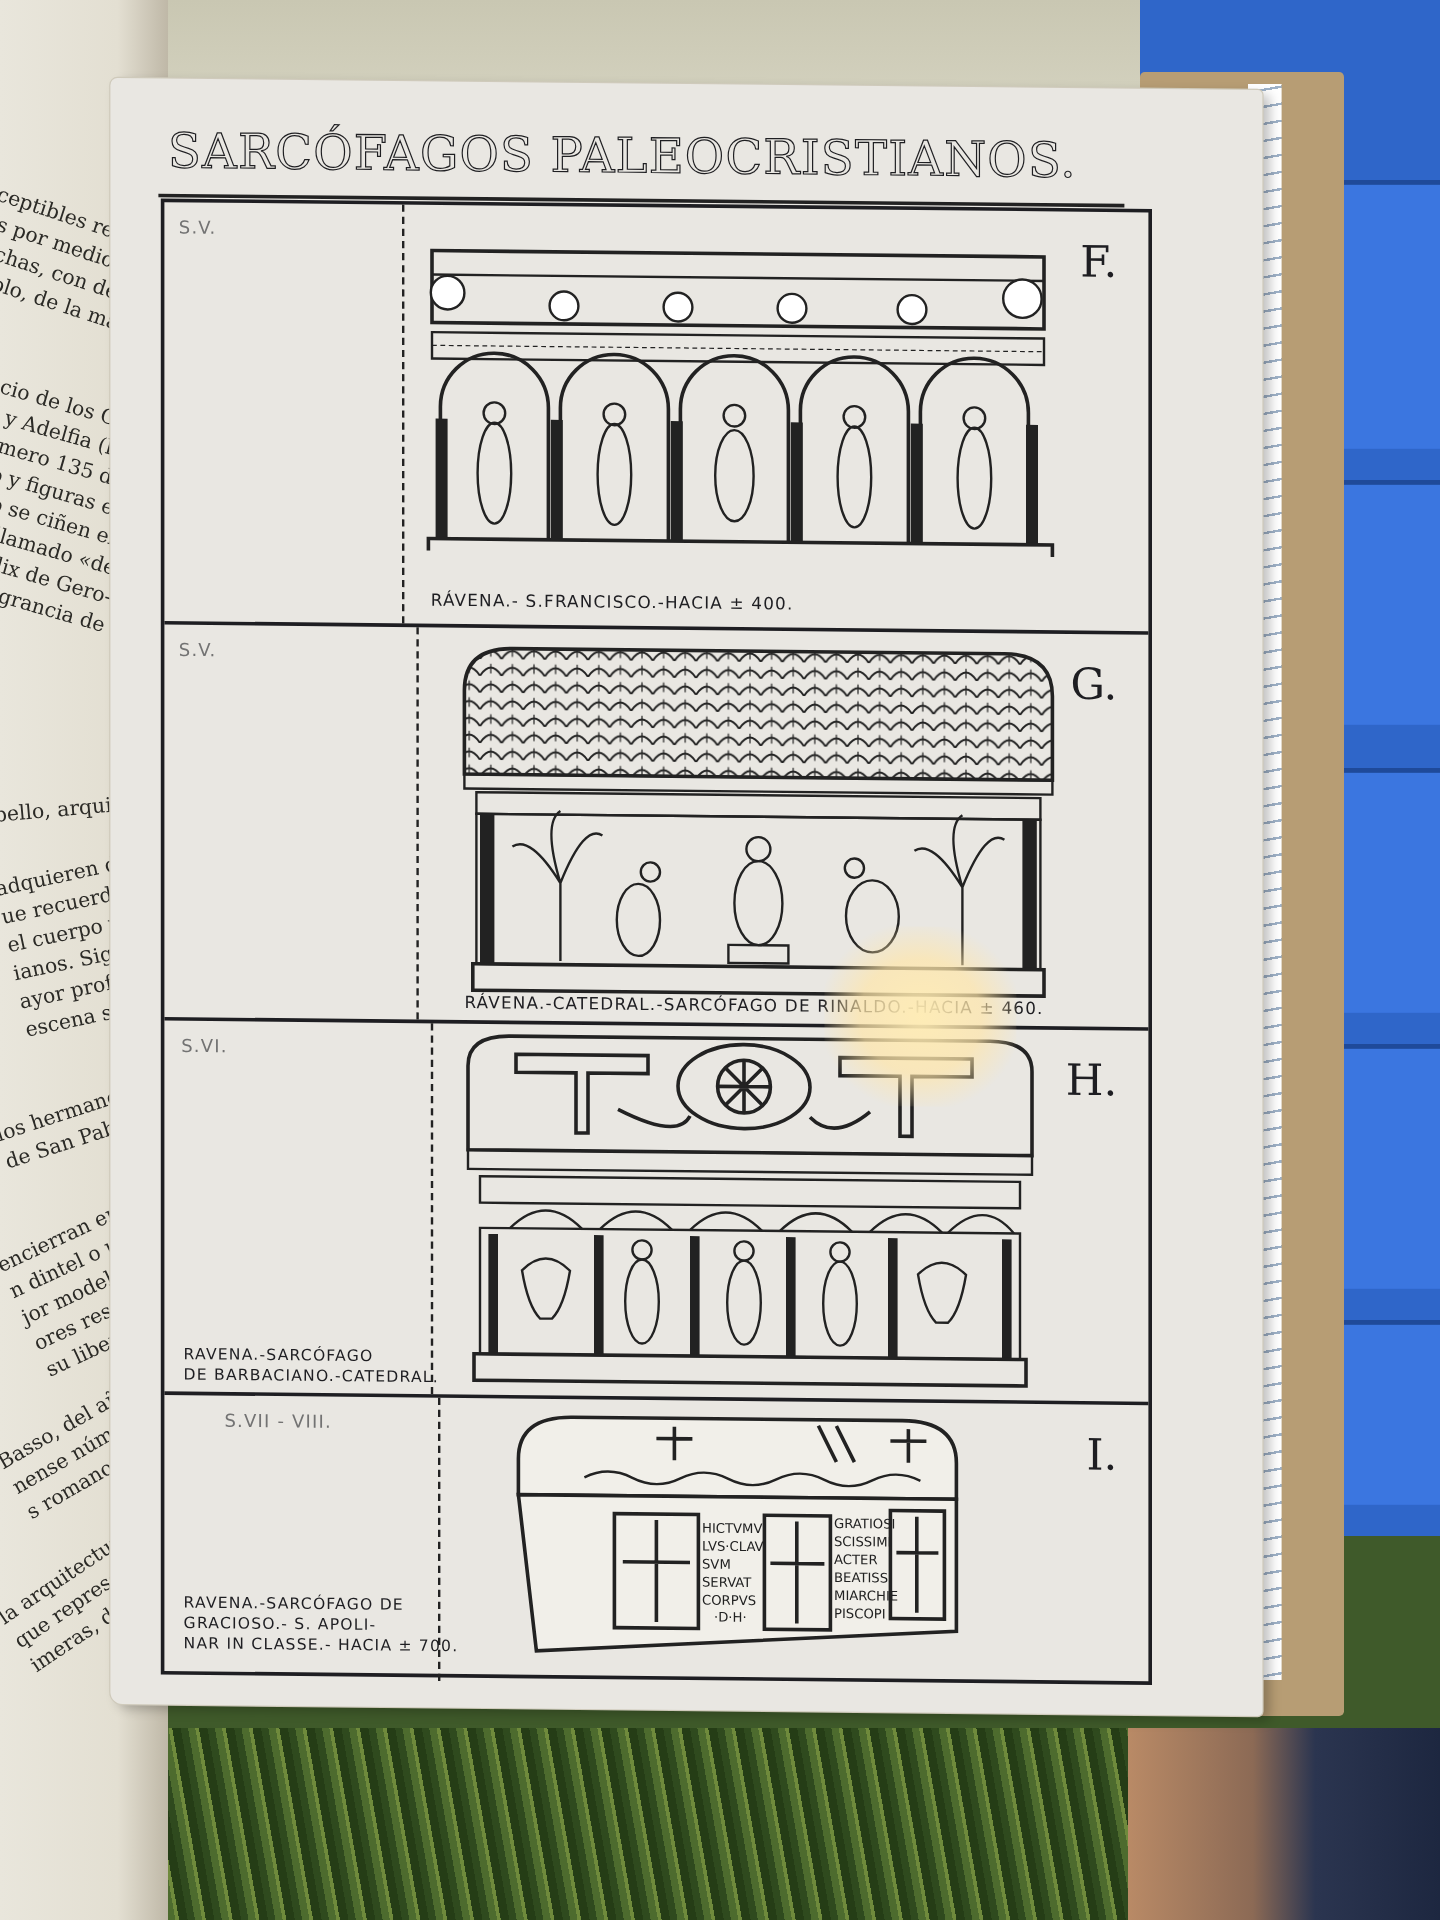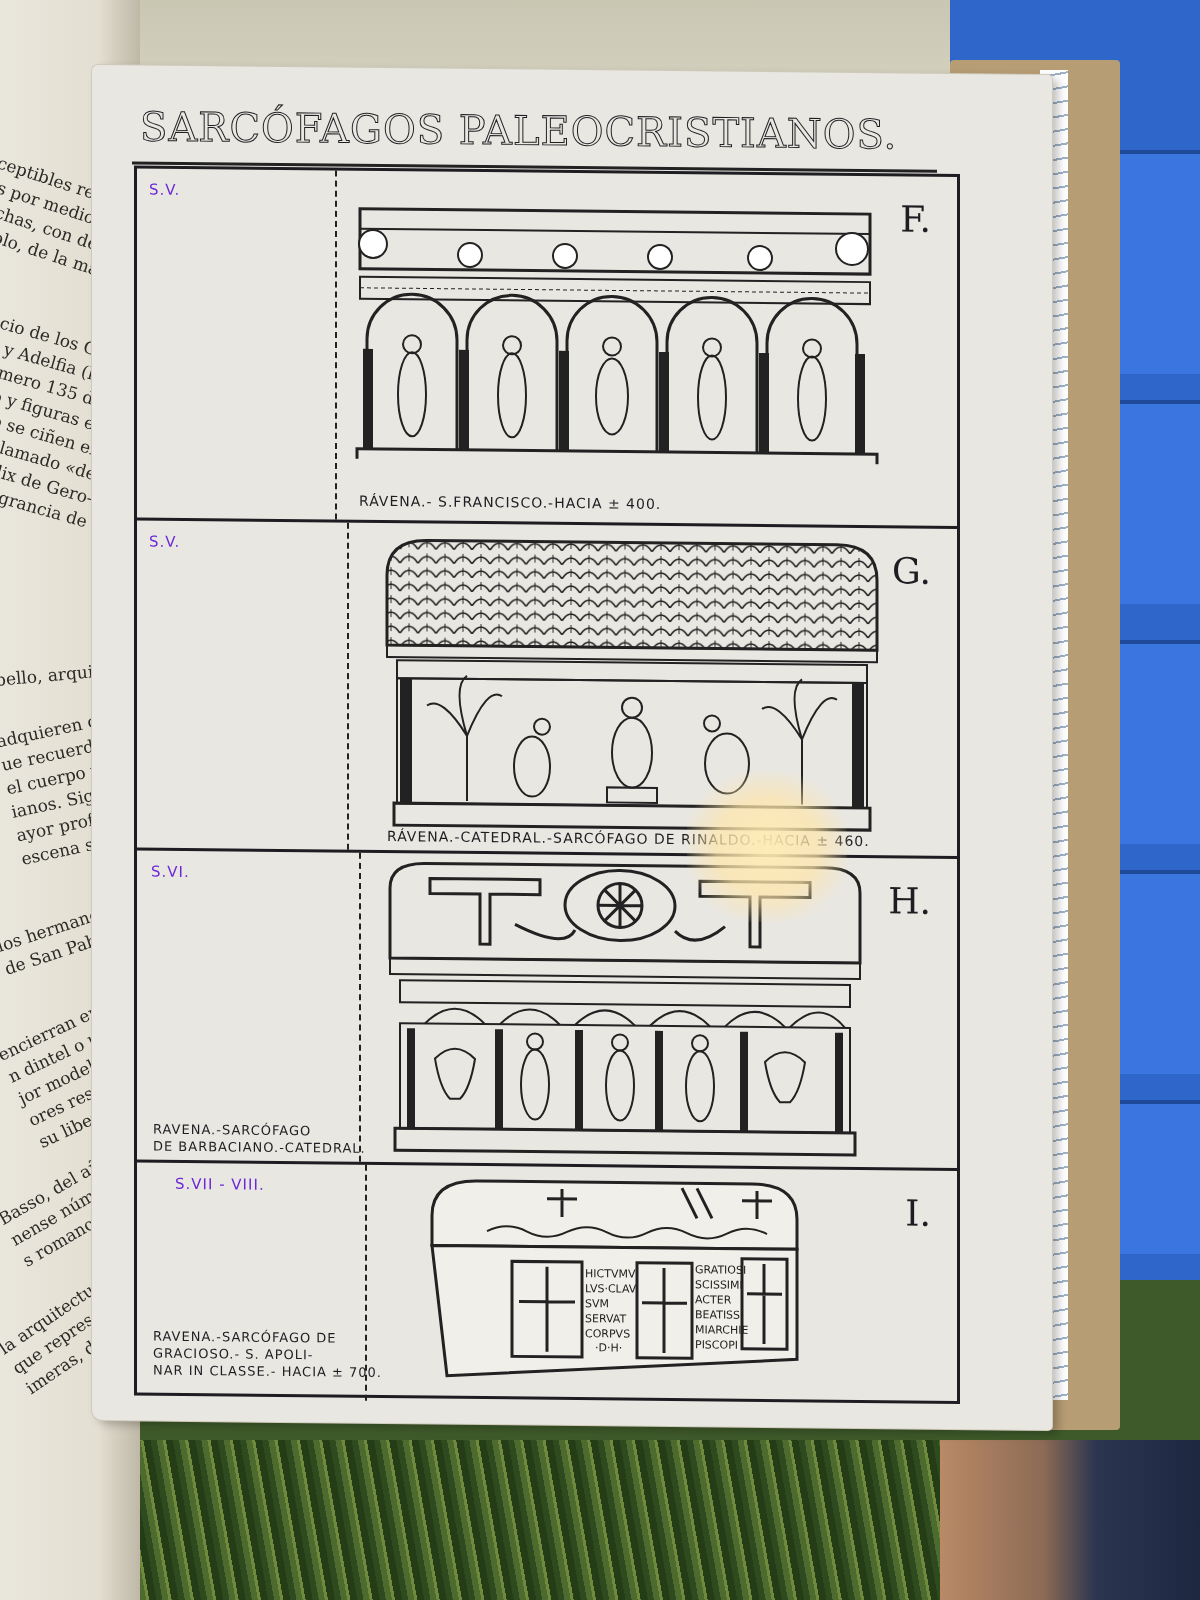--- a/index.html
+++ b/index.html
@@ -47,21 +47,21 @@
     -webkit-text-stroke:1px #1f1f22; color:transparent;
   }
   .title-underline { position:absolute; left:40px; top:96px; width:805px; height:3px; background:#222; }
 
   .grid { position:absolute; left:42px; top:100px; width:826px; height:1230px;
     border:3px solid #1e1e22; box-sizing:border-box; }
   .row { position:absolute; left:0; width:100%; border-bottom:3px solid #1e1e22; box-sizing:border-box; }
   .row:last-child { border-bottom:none; }
   .divider { position:absolute; top:0; bottom:0; left:198px; border-left:2px dashed #222; }
   .century { position:absolute; left:12px; top:12px; font-family:"DejaVu Sans", sans-serif;
-    font-size:15px; color:#6d28d9; letter-spacing:1px; }
+    font-size:15px; color:#737373; letter-spacing:1px; }
   .letter { position:absolute; right:26px; top:22px; font-size:36px; color:#1e1e22; }
   .caption { position:absolute; font-family:"DejaVu Sans", sans-serif; font-size:14px;
     letter-spacing:1px; color:#1e1e22; white-space:nowrap; }
   .caption-block { position:absolute; left:16px; font-family:"DejaVu Sans", sans-serif;
     font-size:13px; letter-spacing:1px; color:#1e1e22; line-height:17px; }
 
   .drawing { position:absolute; }
   .glare { position:absolute; left:595px; top:700px; width:160px; height:150px;
     background:radial-gradient(ellipse at center,rgba(255,236,180,.95) 0%,rgba(255,230,170,.7) 45%,rgba(255,230,170,0) 75%); }
 </style>
@@ -267,21 +267,21 @@
         <rect x="10" y="270" width="460" height="22" fill="none" stroke="#222" stroke-width="3"></rect>
       </svg>
       <div class="caption-block" style="top:270px;">
         <div>RAVENA.-SARCÓFAGO</div>
         <div>DE BARBACIANO.-CATEDRAL.</div>
       </div>
     </div>
 
     <div class="row" style="top:994px;height:236px;">
       <div class="divider" style="left:228px"></div>
-      <div class="century" style="left:38px">S.VII - VIII.</div>
+      <div class="century" style="left:50px">S.VII - VIII.</div>
       <div class="letter">I.</div>
       <svg class="drawing" style="left:290px;top:10px" width="375" height="205" viewBox="0 0 375 205">
         <path d="M5 70 V40 Q5 5 50 5 H325 Q370 5 370 40 V70 Z" fill="#f1efe9" stroke="#222" stroke-width="3"></path>
         <g fill="none" stroke="#222" stroke-width="3">
           <path d="M135 12 V40 M120 22 H150"></path>
           <path d="M330 12 V40 M315 22 H345"></path>
           <path d="M255 10 L270 40 M270 10 L285 40"></path>
         </g>
         <path d="M60 55 Q80 45 100 55 T140 55 T180 55 T220 55 T260 55 T300 55 T340 55" fill="none" stroke="#222" stroke-width="2"></path>
         <path d="M5 70 H370 V180 L20 200 Z" fill="#f1efe9" stroke="#222" stroke-width="3"></path>

